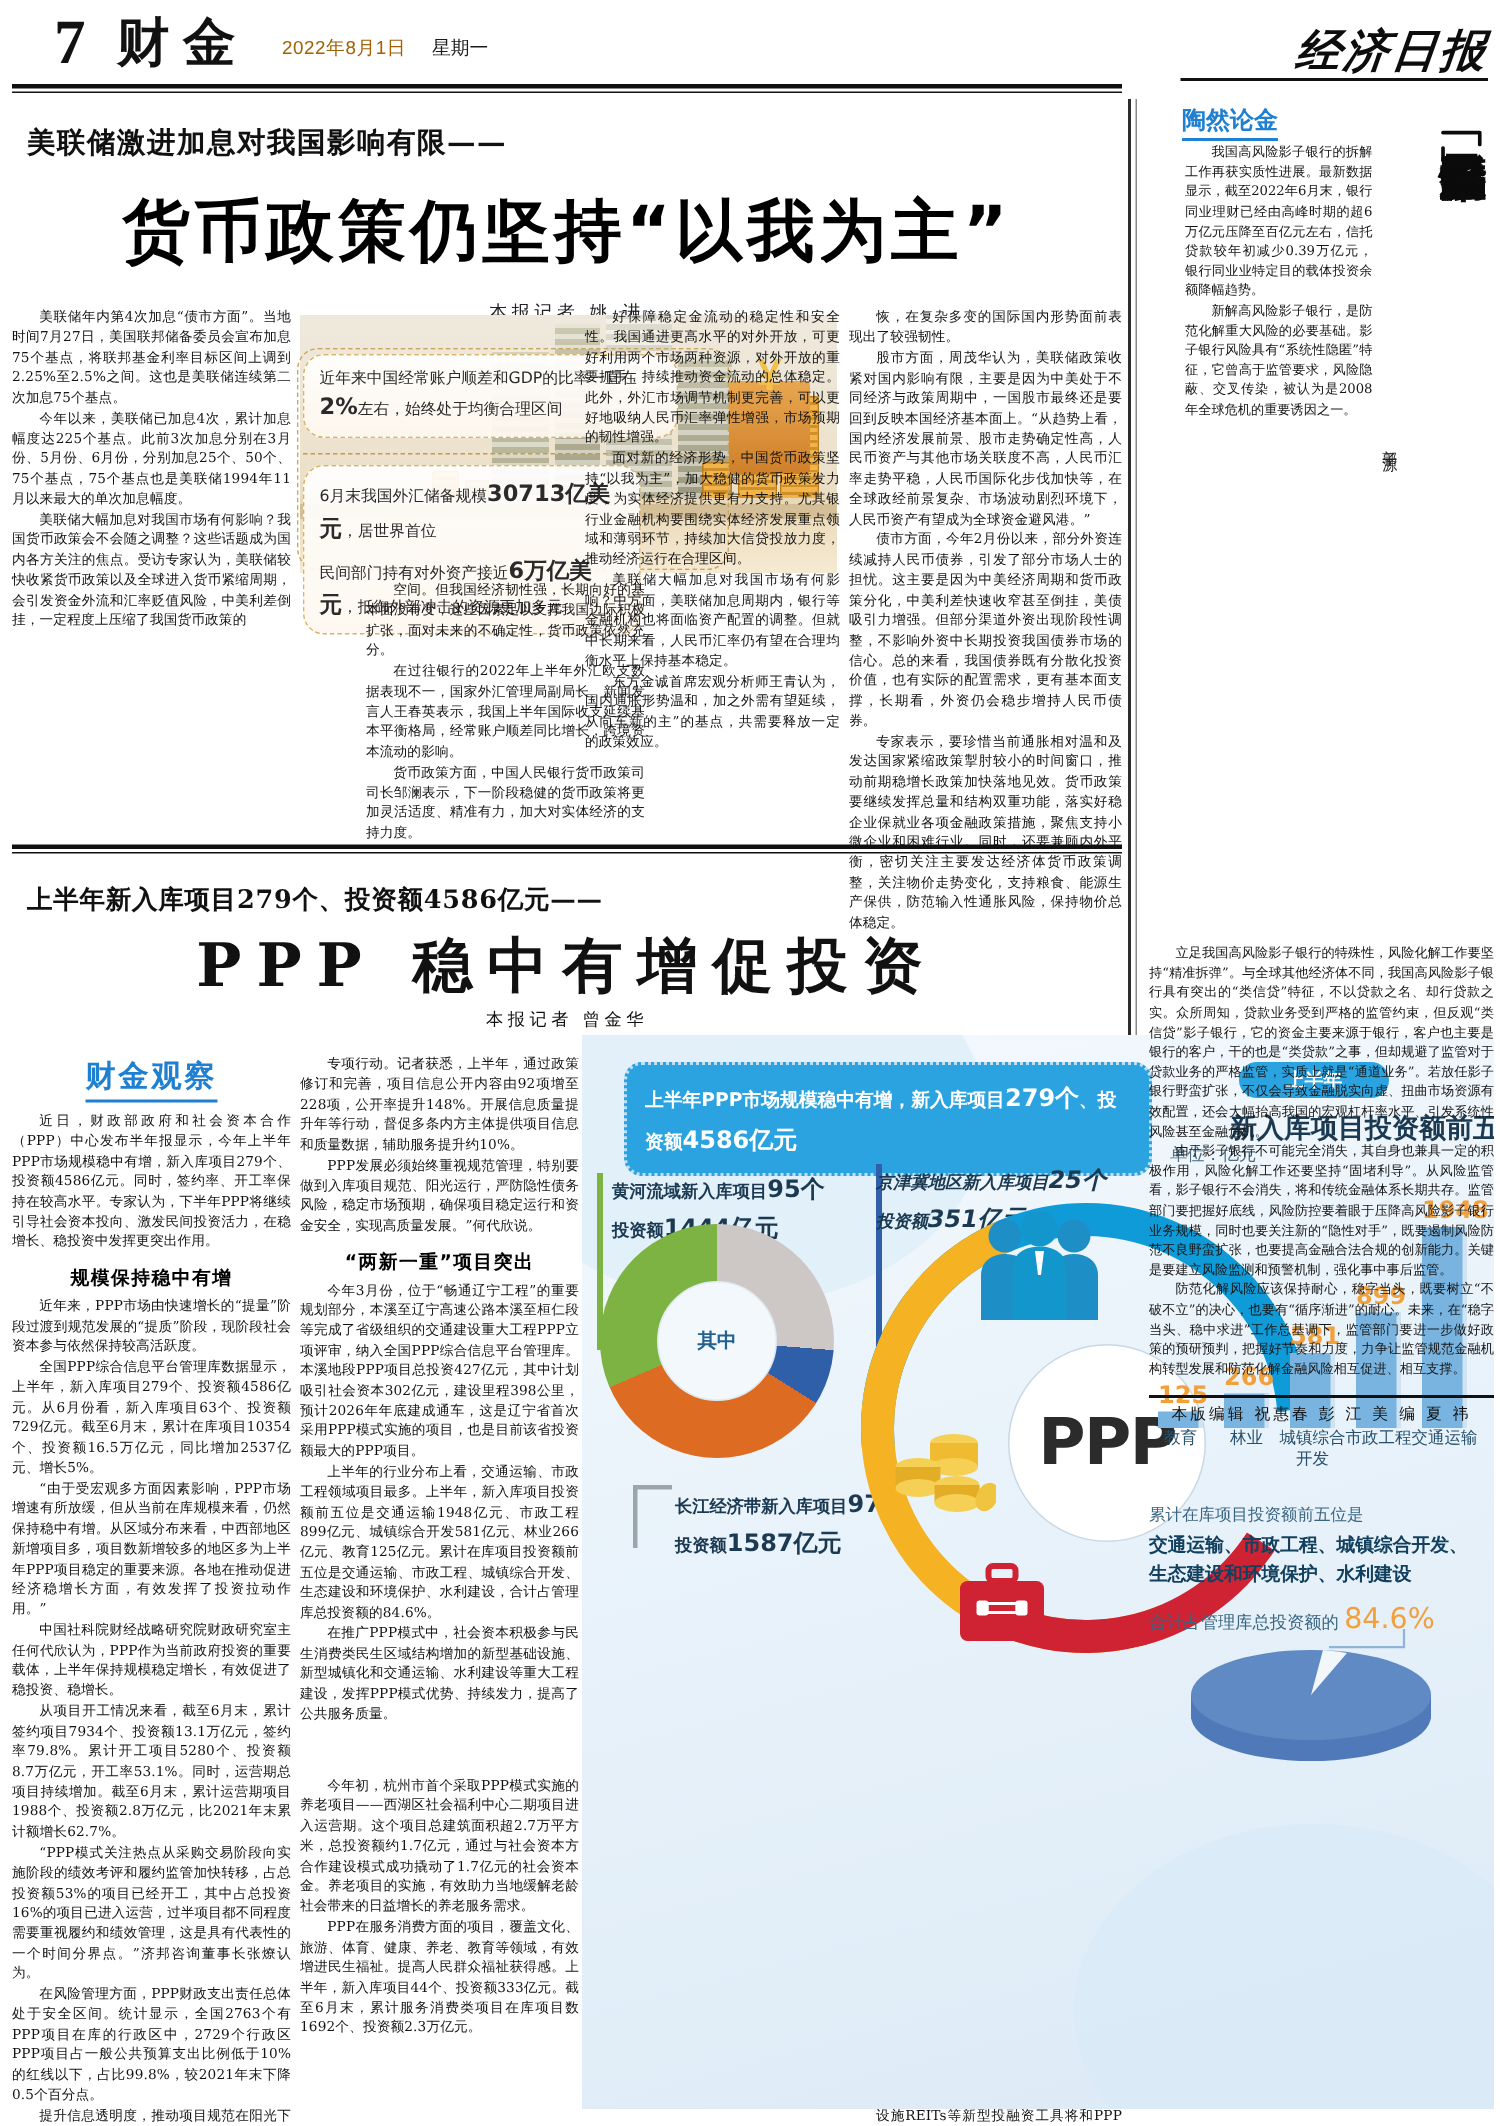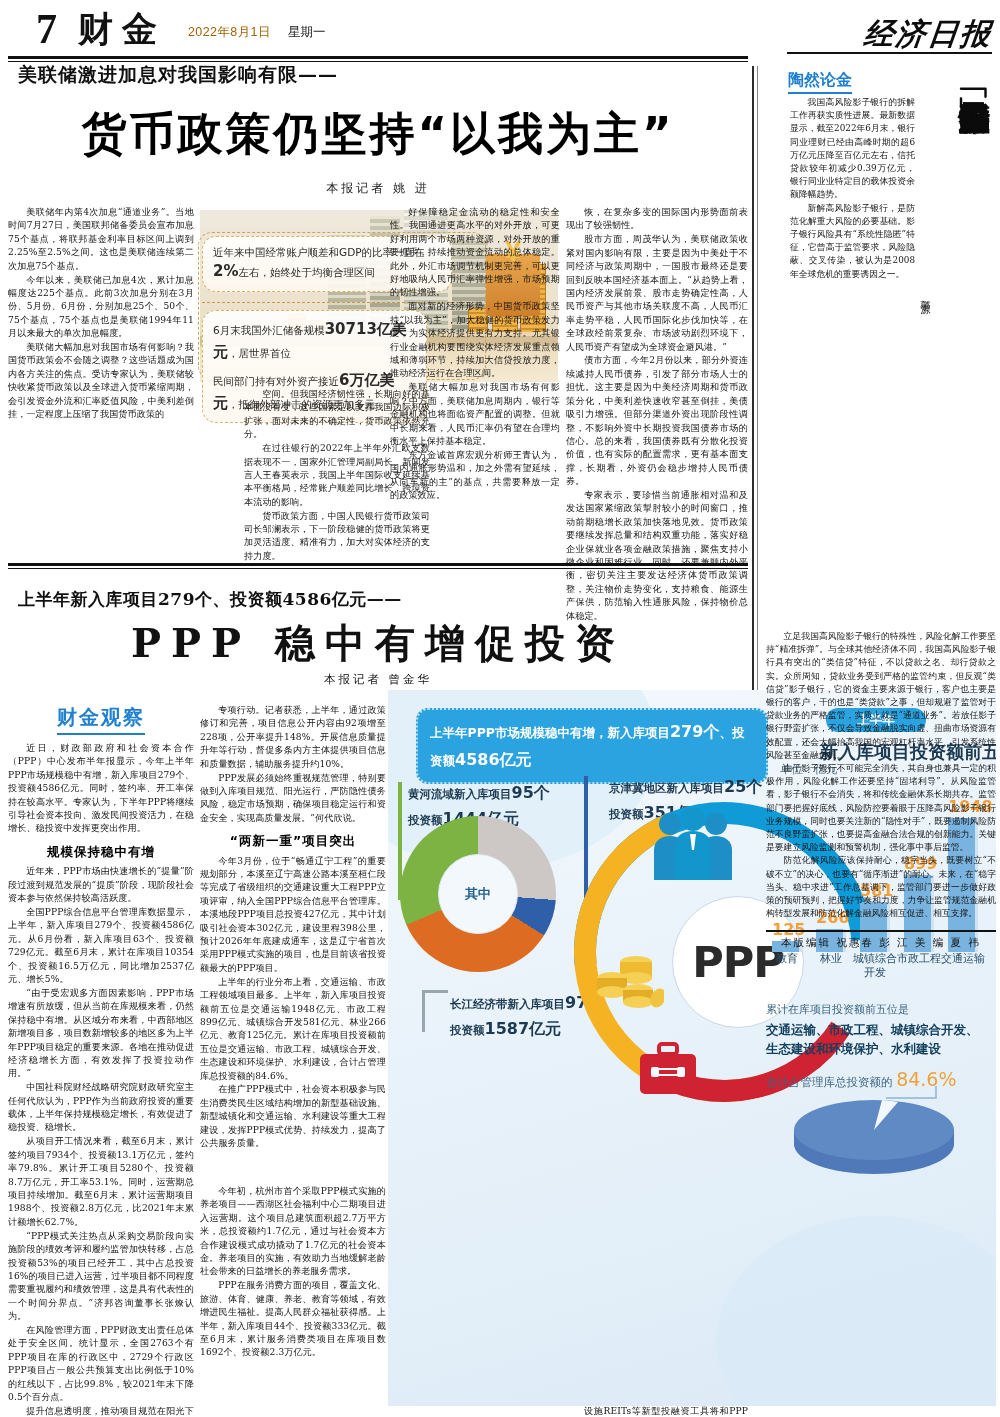--- a/index.html
+++ b/index.html
@@ -42,21 +42,21 @@
   }
   .brand-rule { position:absolute; right:8px; top:52px; width:205px; height:2px; background:#111; }
   .mast-rule { position:absolute; left:8px; top:56px; width:740px; height:3px; background:#111; }
   .mast-rule2 { position:absolute; left:8px; top:61px; width:740px; height:1px; background:#111; }
 
   
   .rail-divider { position:absolute; left:752px; top:66px; width:2px; height:872px; background:#2d2d2d; }
   .rail-divider2 { position:absolute; left:757px; top:66px; width:1px; height:872px; background:#888; }
 
   
-  .s1 { position:absolute; left:8px; top:62px; width:740px; }
+  .s1 { position:absolute; left:8px; top:82px; width:740px; }
   .kicker {
     font-family:"DejaVu Serif", serif; font-weight:bold;
     font-size:19px; letter-spacing:1px; color:#111; padding-left:10px;
   }
   .headline-main {
     text-align:center; font-family:"DejaVu Sans", sans-serif; font-weight:bold;
     font-size:45px; letter-spacing:3px; margin-top:16px; color:#000;
   }
   .byline {
     text-align:center; font-size:12px; margin-top:16px;
@@ -179,23 +179,23 @@
   .mark-green { position:absolute; left:10px; top:92px; width:4px; height:118px; background:#7cb342; }
   .lbl-green {
     position:absolute; left:20px; top:90px; width:168px;
     font-family:"DejaVu Sans", sans-serif; font-weight:bold; font-size:11.5px;
     color:#1b3a52; line-height:1.65;
   }
   .lbl-green b { font-size:16px; }
 
   .mark-blue { position:absolute; left:196px; top:86px; width:4px; height:124px; background:#2f5fa8; }
   .lbl-blue {
-    position:absolute; left:221px; top:84px; width:176px;
+    position:absolute; left:196px; top:84px; width:176px;
     font-family:"DejaVu Sans", sans-serif; font-weight:bold; font-size:11.5px;
-    color:#1b3a52; line-height:1.65;
+    color:#1b3a52; line-height:1.65;font-style:italic;
   }
   .lbl-blue b { font-size:16px; }
 
   .donut { position:absolute; left:12px; top:126px; width:156px; height:156px; border-radius:50%; }
   .donut-hole {
     position:absolute; left:50px; top:164px; width:80px; height:80px; border-radius:50%;
     background:#f2f8fc; border:1px solid #dfe9f0;
     display:flex; align-items:center; justify-content:center;
     font-family:"DejaVu Sans", sans-serif; font-size:13px; color:#23628f; font-weight:bold;
   }
@@ -359,21 +359,21 @@
   <div class="callout callout-2">
     <div>
       <span>6月末我国外汇储备规模</span><span class="big">30713亿美元</span><span>，居世界首位</span>
     </div>
     <div style="margin-top:4px">
       <span>民间部门持有对外资产接近</span><span class="big">6万亿美元</span><span>，抵御外部冲击的资源更加多元</span>
     </div>
   </div>
 
   <div class="col-text s1-c1">
-    <p>美联储年内第4次加息“通道业务”。当地时间7月27日，美国联邦储备委员会宣布加息75个基点，将联邦基金利率目标区间上调到2.25%至2.5%之间。这也是美联储连续第二次加息75个基点。</p>
+    <p>美联储年内第4次加息“债市方面”。当地时间7月27日，美国联邦储备委员会宣布加息75个基点，将联邦基金利率目标区间上调到2.25%至2.5%之间。这也是美联储连续第二次加息75个基点。</p>
     <p>今年以来，美联储已加息4次，累计加息幅度达225个基点。此前3次加息分别在3月份、5月份、6月份，分别加息25个、50个、75个基点，75个基点也是美联储1994年11月以来最大的单次加息幅度。</p>
     <p>美联储大幅加息对我国市场有何影响？我国货币政策会不会随之调整？这些话题成为国内各方关注的焦点。受访专家认为，美联储较快收紧货币政策以及全球进入货币紧缩周期，会引发资金外流和汇率贬值风险，中美利差倒挂，一定程度上压缩了我国货币政策的</p>
   </div>
   <div class="col-text s1-c2">
     <p>空间。但我国经济韧性强，长期向好的基本面没有变，这些因素足以支撑我国边际积极扩张，面对未来的不确定性，货币政策依然充分。</p>
     <p>在过往银行的2022年上半年外汇欧支数据表现不一，国家外汇管理局副局长、新闻发言人王春英表示，我国上半年国际收支延续基本平衡格局，经常账户顺差同比增长，跨境资本流动的影响。</p>
     <p>货币政策方面，中国人民银行货币政策司司长邹澜表示，下一阶段稳健的货币政策将更加灵活适度、精准有力，加大对实体经济的支持力度。</p>
   </div>
   <div class="col-text s1-c3">
     <p>好保障稳定金流动的稳定性和安全性。我国通进更高水平的对外开放，可更好利用两个市场两种资源，对外开放的重要抓手，持续推动资金流动的总体稳定。此外，外汇市场调节机制更完善，可以更好地吸纳人民币汇率弹性增强，市场预期的韧性增强。</p>

